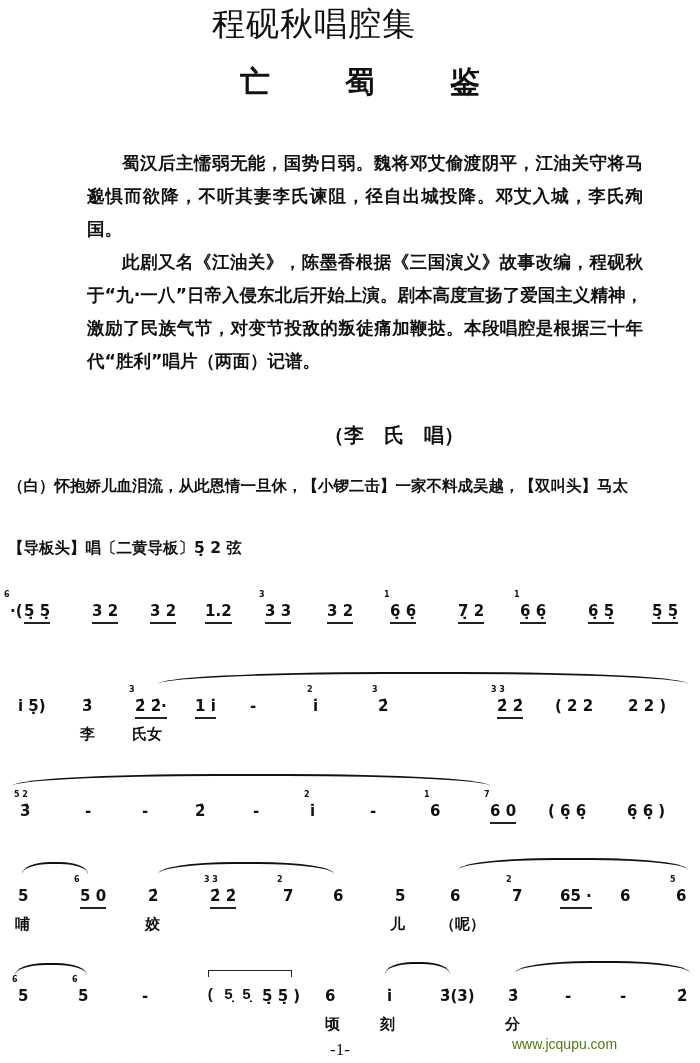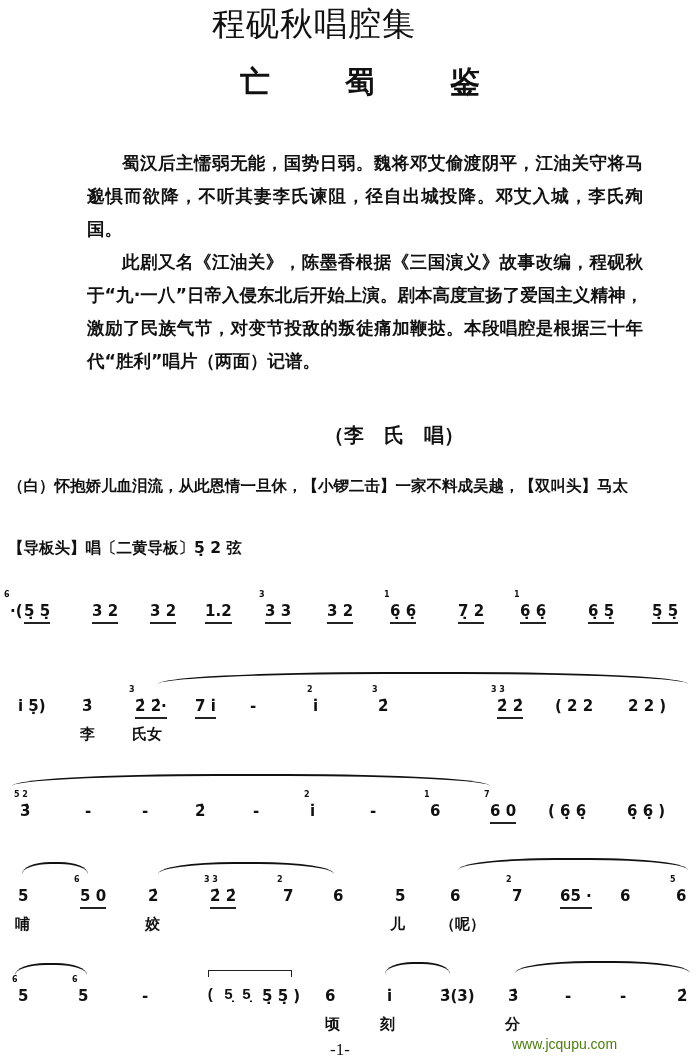--- a/index.html
+++ b/index.html
@@ -95,21 +95,21 @@
       <div class="tok" style="left: 390px; top: 12px;"><span class="grace" style="left: -6px; top: -12px;">1</span><span class="u">6̣ 6̣</span></div>
       <div class="tok" style="left: 458px; top: 12px;"><span class="u">7̣ 2</span></div>
       <div class="tok" style="left: 520px; top: 12px;"><span class="grace" style="left: -6px; top: -12px;">1</span><span class="u">6̣ 6̣</span></div>
       <div class="tok" style="left: 588px; top: 12px;"><span class="u">6̣ 5̣</span></div>
       <div class="tok" style="left: 652px; top: 12px;"><span class="u">5̣ 5̣</span></div>
     </div>
     <div class="row" style="top: 685px;">
       <div class="tok" style="left: 18px; top: 12px; text-align: right;"><span>i 5̣)</span></div>
       <div class="tok" style="left: 82px; top: 12px;"><span>3̇</span></div>
       <div class="tok" style="left: 135px; top: 12px;"><span class="grace" style="left: -6px; top: -12px;">3</span><span class="u">2̇ 2̇·</span></div>
-      <div class="tok" style="left: 195px; top: 12px;"><span class="u">7 i̇</span></div>
+      <div class="tok" style="left: 195px; top: 12px;"><span class="u">1 i̇</span></div>
       <div class="tok" style="left: 250px; top: 12px;"><span>-</span></div>
       <div class="tok" style="left: 313px; top: 12px;"><span class="grace" style="left: -6px; top: -12px;">2</span><span>i̇</span></div>
       <div class="tok" style="left: 378px; top: 12px;"><span class="grace" style="left: -6px; top: -12px;">3</span><span>2̇</span></div>
       <div class="tok" style="left: 497px; top: 12px;"><span class="grace" style="left: -6px; top: -12px;">3 3</span><span class="u">2̇ 2̇</span></div>
       <div class="tok" style="left: 555px; top: 12px;"><span>( 2 2</span></div>
       <div class="tok" style="left: 628px; top: 12px;"><span>2 2 )</span></div>
       <div class="lyric" style="left: 80px; top: 40px;">李</div>
       <div class="lyric" style="left: 132px; top: 40px;">氏女</div>
     </div>
     <div class="row" style="top: 790px;">

